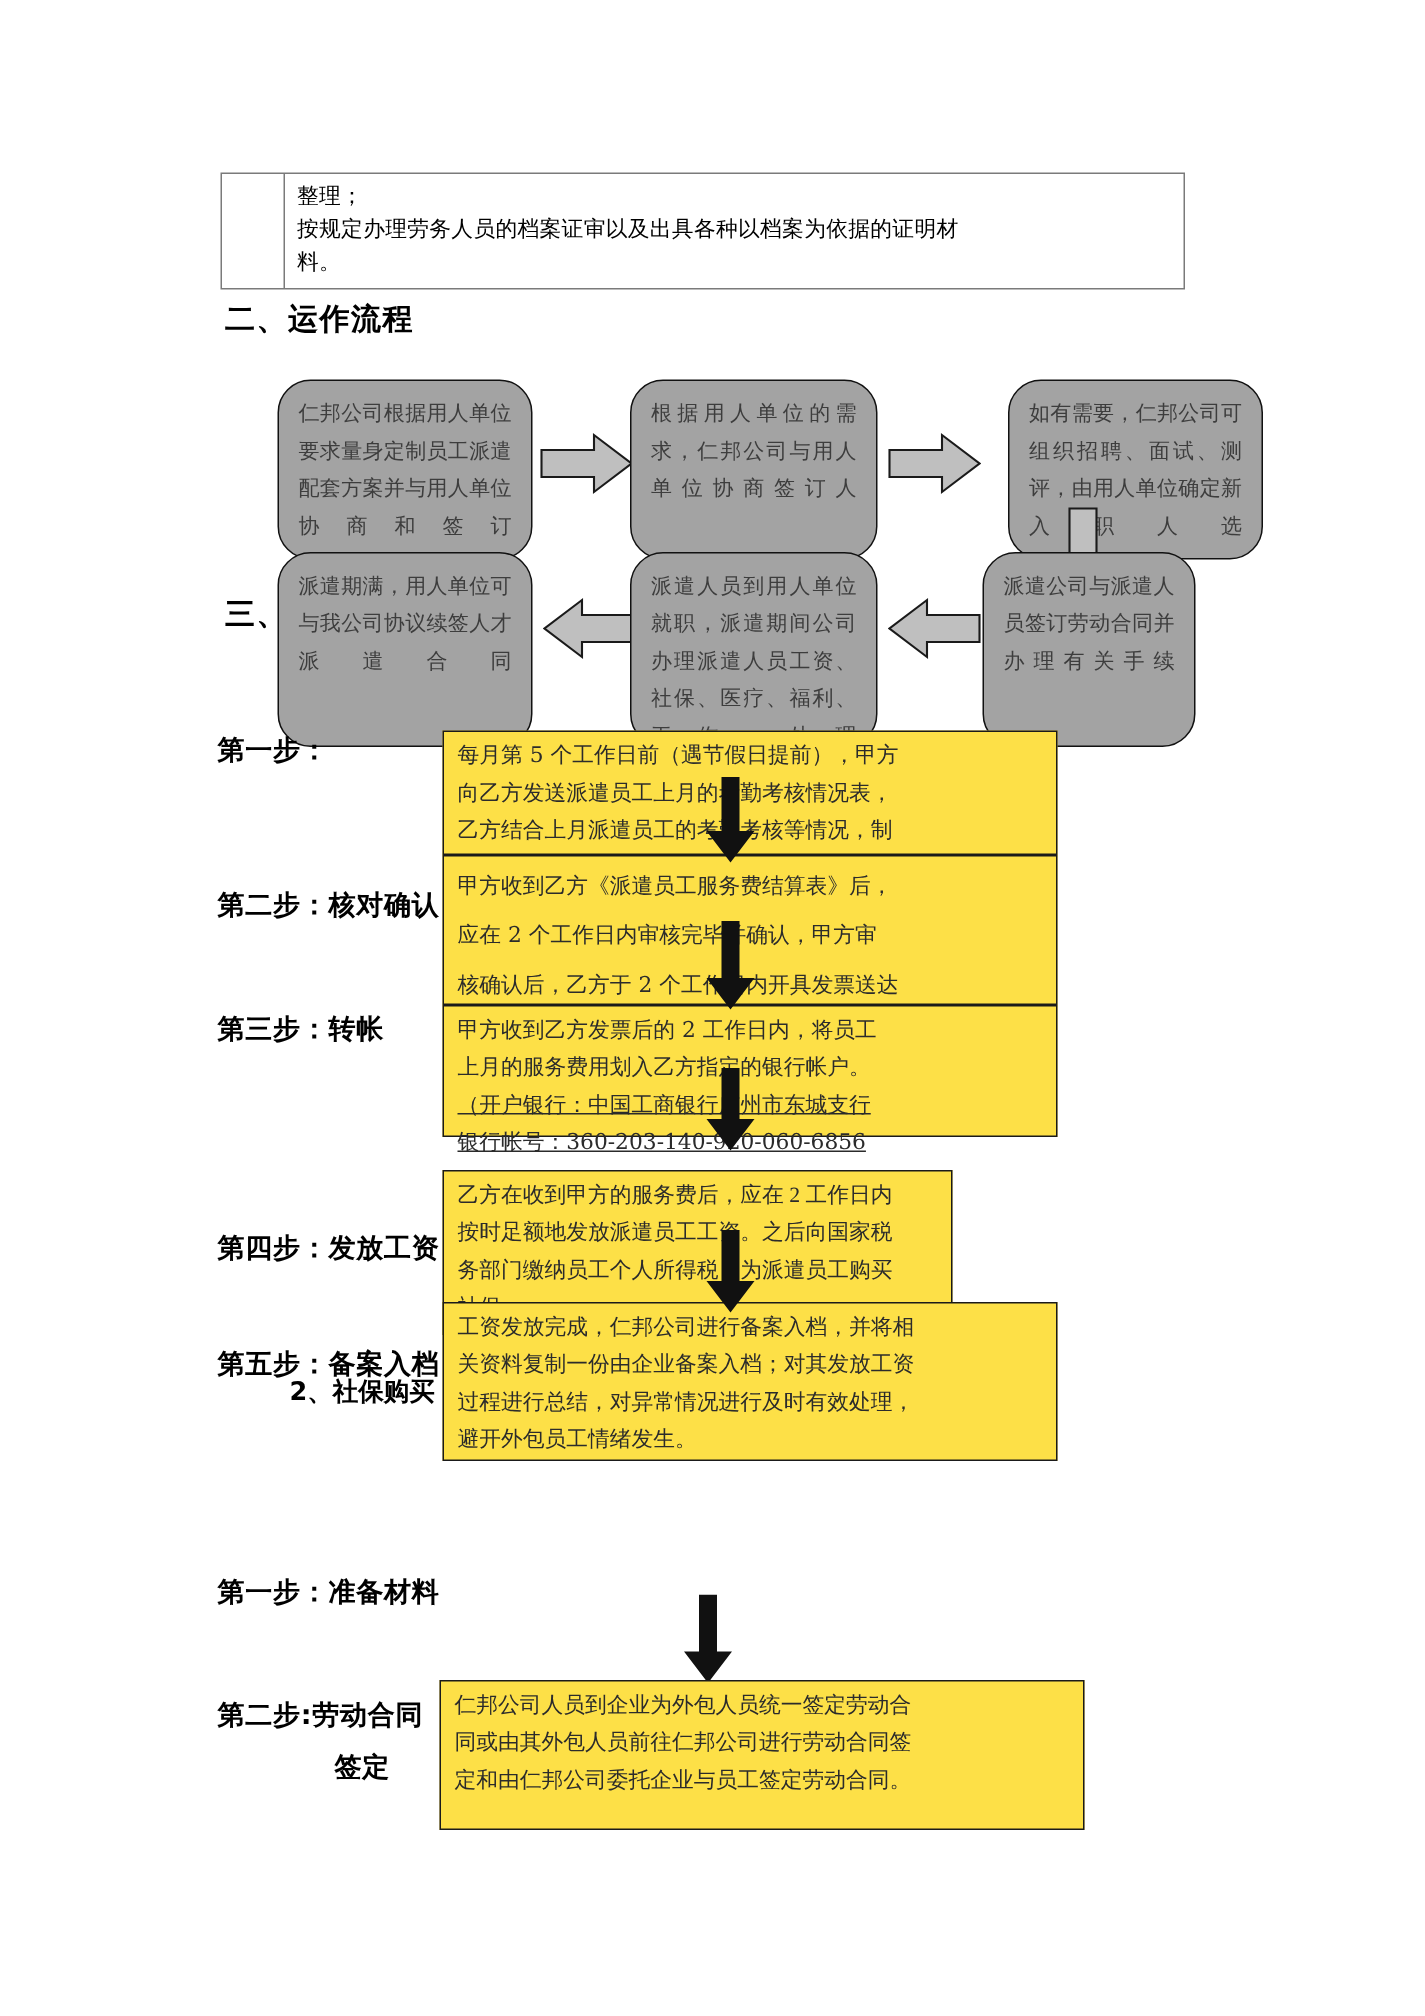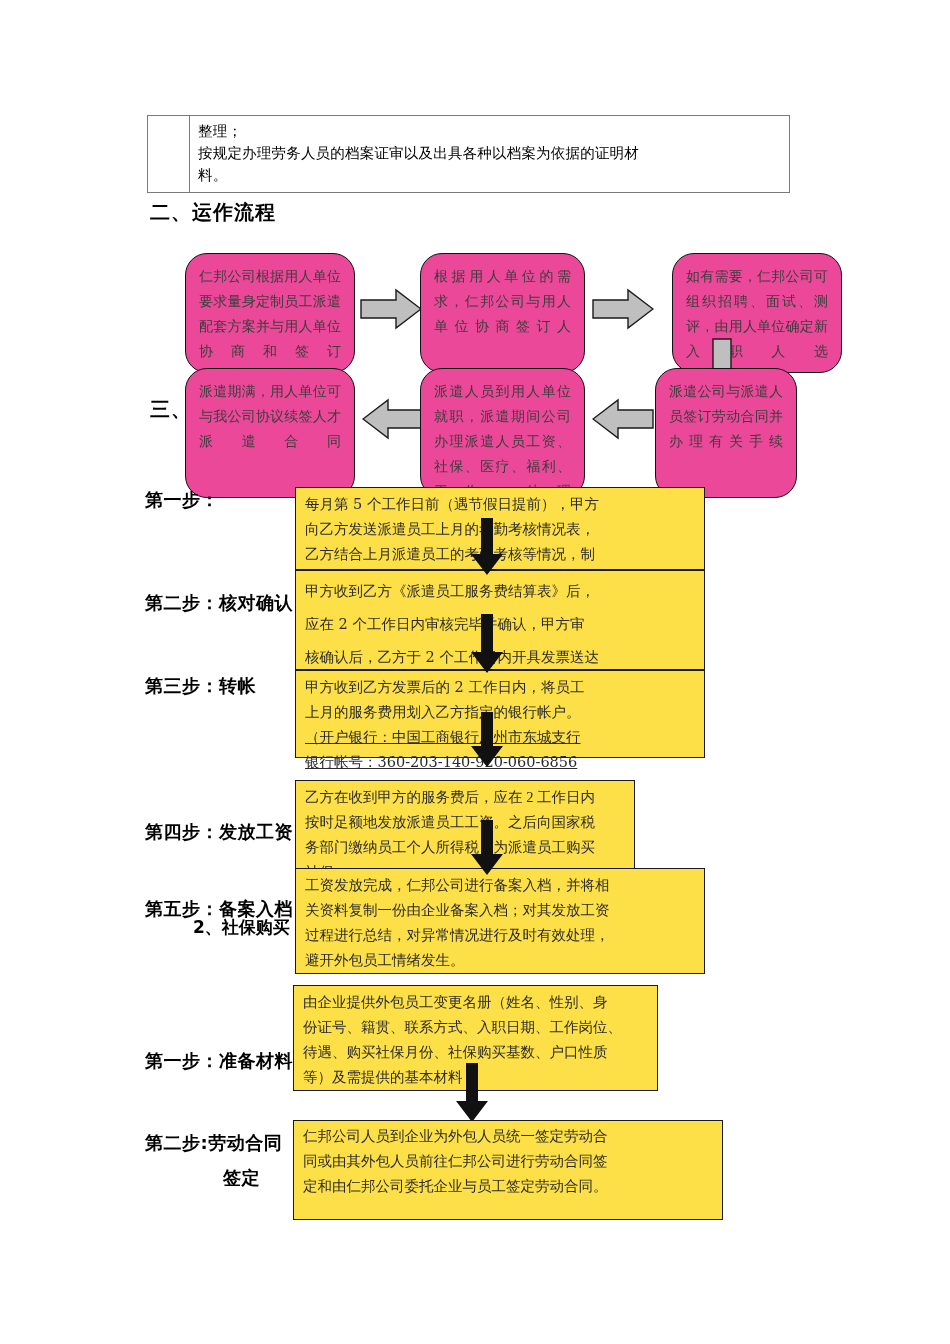--- a/index.html
+++ b/index.html
@@ -33,21 +33,21 @@
   .h-sub{
     position:absolute;font-size:17px;font-weight:bold;white-space:nowrap;
     font-family:"DejaVu Sans","Liberation Sans",sans-serif;
   }
   .sub1{left:193px;top:443px;}
   .sub2{left:193px;top:916px;}
 
   
   .rbox{
     position:absolute;border:1.2px solid #111;border-radius:22px;
-    background:#ec4899;box-sizing:border-box;overflow:hidden;
+    background:#a3a3a3;box-sizing:border-box;overflow:hidden;
     padding:10px 13px;
     font-family:"DejaVu Serif","Liberation Serif",serif;
     font-size:14px;line-height:25px;text-align:justify;text-align-last:justify;
     color:#3d3d3d;
   }
   .rbox p{margin:0;}
 
   
   .rb1{left:185px;top:253px;width:170px;height:120px;}
   .rb2{left:420px;top:253px;width:165px;height:120px;}
@@ -215,32 +215,26 @@
   <div class="varrow" style="left:470px;top:820px;">
     <svg width="34" height="56" viewBox="0 0 34 56">
       <polygon points="11,0 23,0 23,34 33,34 17,55 1,34 11,34" fill="#111"></polygon>
     </svg>
   </div>
 
   <div class="steplabel" style="left:145px;top:1049px;">第一步：准备材料</div>
   <div class="steplabel" style="left:145px;top:1131px;">第二步:劳动合同</div>
   <div class="steplabel" style="left:223px;top:1166px;">签定</div>
 
-  <div class="tbox" style="left:293px;top:985px;width:365px;height:106px;">
-    <p>由企业提供外包员工变更名册（姓名、性别、身</p>
-    <p>份证号、籍贯、联系方式、入职日期、工作岗位、</p>
-    <p>待遇、购买社保月份、社保购买基数、户口性质</p>
-    <p>等）及需提供的基本材料</p>
-  </div>
 
   <div class="varrow" style="left:455px;top:1063px;">
     <svg width="34" height="60" viewBox="0 0 34 60">
       <polygon points="11,0 23,0 23,38 33,38 17,59 1,38 11,38" fill="#111"></polygon>
     </svg>
   </div>
 
-  <div class="tbox" style="left:293px;top:1120px;width:430px;height:100px;font-family:Liberation Mono, monospace;">
+  <div class="tbox" style="left:293px;top:1120px;width:430px;height:100px;">
     <p>仁邦公司人员到企业为外包人员统一签定劳动合</p>
     <p>同或由其外包人员前往仁邦公司进行劳动合同签</p>
     <p>定和由仁邦公司委托企业与员工签定劳动合同。</p>
   </div>
 
 </div>
 
 </body></html>

